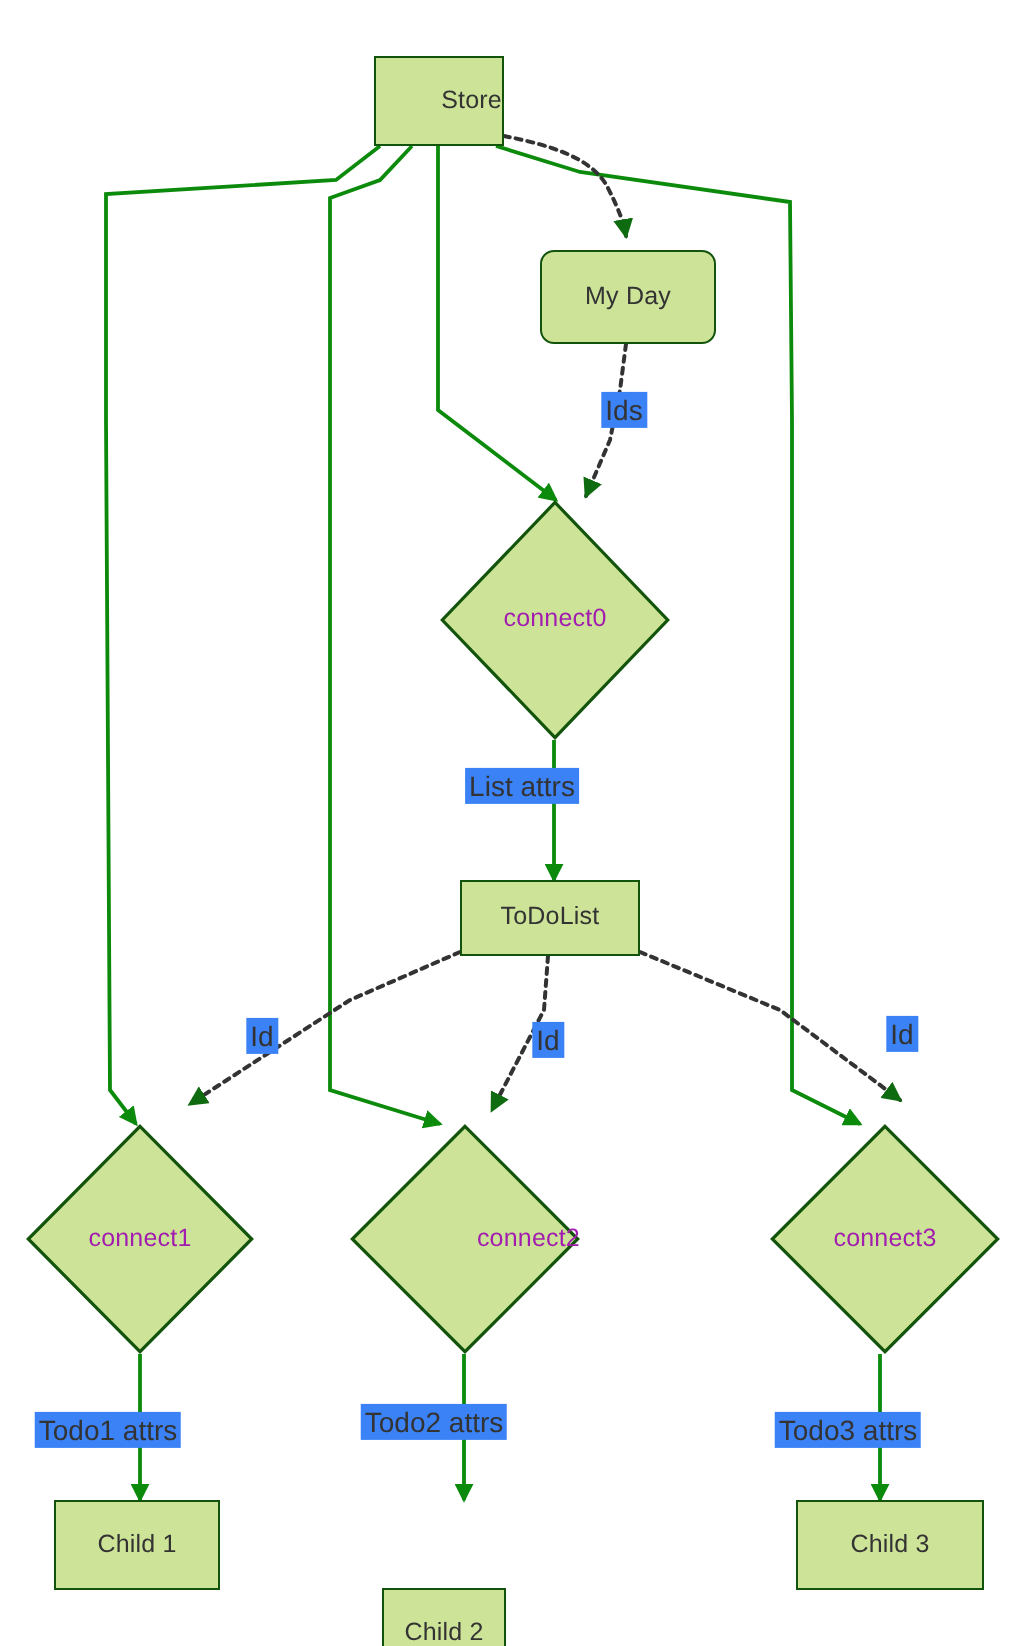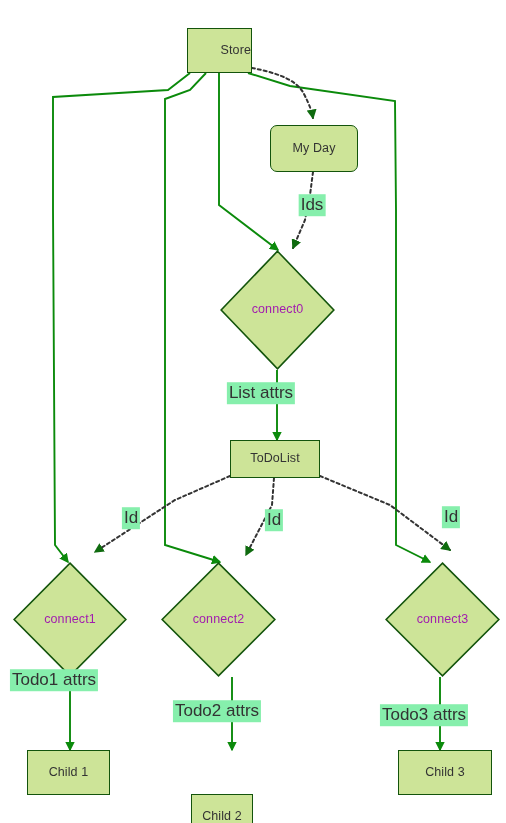--- a/index.html
+++ b/index.html
@@ -58,23 +58,23 @@
     height: 100%;
   }
   .diamond-label {
     position: relative;
     z-index: 2;
     font-size: 12.5px;
     color: #a21caf;
   }
   .edge-label {
     position: absolute;
-    background: #86efac;
+    background: #3b82f6;
     color: #333333;
-    font-size: 17px;
+    font-size: 14px;
     padding: 1px 2px;
     line-height: 1.15;
     white-space: nowrap;
     transform: translate(-50%, -50%);
     z-index: 3;
   }
 </style>
 </head>
 <body>
 
@@ -129,21 +129,21 @@
     <span>ToDoList</span>
   </div>
 
   <div class="node diamond" id="node-connect1" style="left: 13px; top: 562px; width: 114px; height: 115px;">
     <svg class="diamond-shape" viewBox="0 0 100 100" preserveAspectRatio="none">
       <polygon points="50,1 99,50 50,99 1,50" fill="#cde498" stroke="#13540c" stroke-width="1.6" vector-effect="non-scaling-stroke"></polygon>
     </svg>
     <span class="diamond-label">connect1</span>
   </div>
 
-  <div class="node diamond" id="node-connect2" style="left: 161px; top: 562px; width: 115px; height: 115px;">
+  <div class="node diamond" id="node-connect2" style="left: 175px; top: 562px; width: 115px; height: 115px; justify-content: flex-end;">
     <svg class="diamond-shape" viewBox="0 0 100 100" preserveAspectRatio="none">
       <polygon points="50,1 99,50 50,99 1,50" fill="#cde498" stroke="#13540c" stroke-width="1.6" vector-effect="non-scaling-stroke"></polygon>
     </svg>
     <span class="diamond-label">connect2</span>
   </div>
 
   <div class="node diamond" id="node-connect3" style="left: 385px; top: 562px; width: 115px; height: 115px;">
     <svg class="diamond-shape" viewBox="0 0 100 100" preserveAspectRatio="none">
       <polygon points="50,1 99,50 50,99 1,50" fill="#cde498" stroke="#13540c" stroke-width="1.6" vector-effect="non-scaling-stroke"></polygon>
     </svg>
@@ -160,17 +160,17 @@
 
   <div class="node rect" id="node-child3" style="left: 398px; top: 750px; width: 94px; height: 45px;">
     <span>Child 3</span>
   </div>
 
   <div class="edge-label" id="lbl-ids" style="left: 312px; top: 205px;">Ids</div>
   <div class="edge-label" id="lbl-list-attrs" style="left: 261px; top: 393px;">List attrs</div>
   <div class="edge-label" id="lbl-id-1" style="left: 131px; top: 518px;">Id</div>
   <div class="edge-label" id="lbl-id-2" style="left: 274px; top: 520px;">Id</div>
   <div class="edge-label" id="lbl-id-3" style="left: 451px; top: 517px;">Id</div>
-  <div class="edge-label" id="lbl-todo1" style="left: 54px; top: 680px;">Todo1 attrs</div>
+  <div class="edge-label" id="lbl-todo1" style="left: 54px; top: 715px;">Todo1 attrs</div>
   <div class="edge-label" id="lbl-todo2" style="left: 217px; top: 711px;">Todo2 attrs</div>
   <div class="edge-label" id="lbl-todo3" style="left: 424px; top: 687px; margin-top: 28px;">Todo3 attrs</div>
 
 </div>
 
 </body></html>

